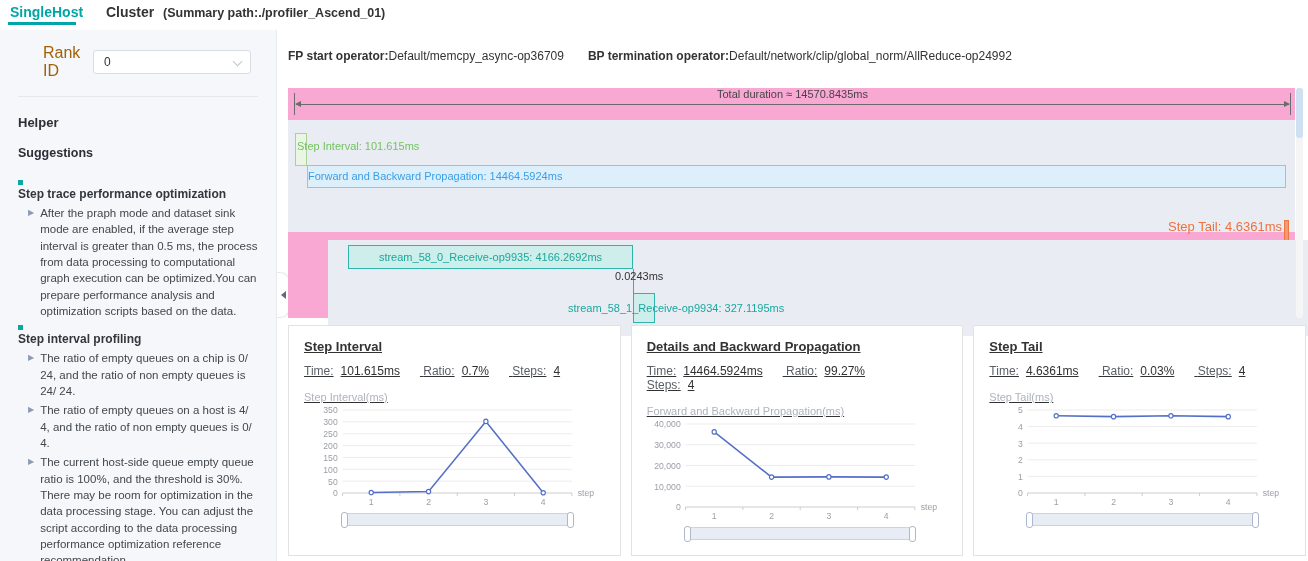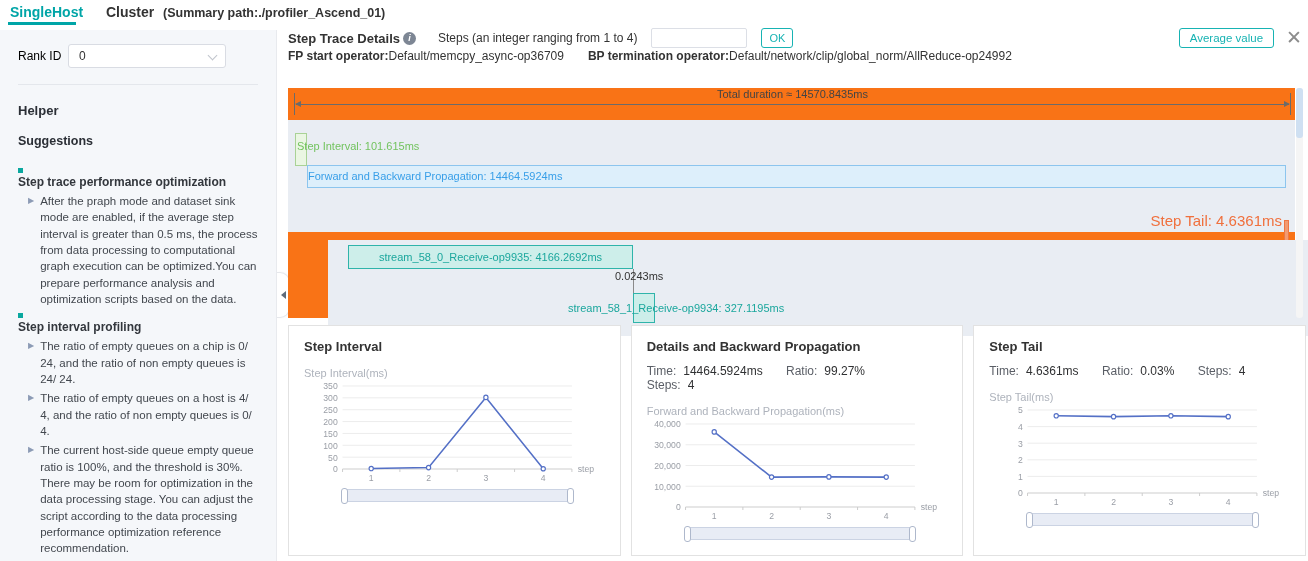--- a/index.html
+++ b/index.html
@@ -16,21 +16,21 @@
   .tab-inactive { left:106px; color:#333; }
   .summary-path { position:absolute; left:163px; top:6px; font-size:12.5px; font-weight:bold; color:#333; }
 
   
   .sidebar {
     position:absolute; left:0; top:30px; width:277px; bottom:0;
     background:#f5f7fa; border-right:1px solid #e8eaee; padding:14px 18px 10px 18px;
     overflow:hidden;
   }
   .rank-row { display:flex; align-items:center; margin-bottom:16px; }
-  .rank-label { font-size:12px; color:#000000; width:50px; }
+  .rank-label { font-size:16px; color:#a16207; width:50px;margin-left:25px; }
   .rank-select {
     position:relative; width:158px; height:24px; background:#fff;
     border:1px solid #d9dce3; border-radius:3px; font-size:12px; color:#333;
     line-height:22px; padding-left:10px; cursor:pointer;
   }
   .chev {
     position:absolute; right:9px; top:7px; width:7px; height:7px;
     border-right:1.5px solid #c0c4cc; border-bottom:1.5px solid #c0c4cc;
     transform:rotate(45deg); transform-origin:center;
   }
@@ -75,21 +75,21 @@
     height:20px; padding:0 10px; border:1px solid #17b3b3; border-radius:3px; background:#fff;
     color:#17b3b3; font-size:11.5px; cursor:pointer; line-height:18px; margin-right:12px;
   }
   .close-x { font-size:19px; color:#8c8c8c; cursor:pointer; line-height:20px; margin-right:2px; font-weight:300; }
 
   .op-row { position:absolute; left:288px; top:49px; font-size:12px; color:#333; }
   .op-label { font-weight:bold; }
   .op-gap { display:inline-block; width:24px; }
 
   
-  .trace { position:absolute; left:288px; top:88px; width:1007px; height:230px; background:#f97316; }
+  .trace { position:absolute; left:288px; top:88px; width:1007px; height:230px; background:#f9a8d4; }
   .ruler { position:absolute; left:6px; top:0; width:997px; height:28px; }
   .ruler-label { position:absolute; left:0; right:0; top:0; text-align:center; font-size:11px; color:#444; }
   .ruler-line { position:absolute; left:2px; right:2px; top:16px; border-top:1px solid #6b6b6b; }
   .ruler-bar { position:absolute; top:5px; width:1px; height:22px; background:#6b6b6b; }
   .ruler-bar.l { left:0; } .ruler-bar.r { right:0; }
   .arrow { position:absolute; top:13px; width:0; height:0; border-top:3.5px solid transparent; border-bottom:3.5px solid transparent; }
   .arrow.l { left:1px; border-right:6px solid #6b6b6b; }
   .arrow.r { right:1px; border-left:6px solid #6b6b6b; }
 
   .band { position:absolute; left:0; width:1007px; background:#e9edf3; }
@@ -97,37 +97,37 @@
   .band2 { top:152px; height:96px; overflow:hidden;margin-left:40px; }
 
   .si-box { position:absolute; left:7px; top:13px; width:12px; height:33px; background:#eaf6e3; border:1px solid #a9d296; }
   .si-label { position:absolute; left:9px; top:20px; font-size:11px; color:#72c35e; white-space:nowrap; z-index:2; }
   .fbp-box {
     position:absolute; left:19px; top:45px; width:979px; height:23px;
     background:#ddeffb; border:1px solid #8cc5ee; text-align:left;
     font-size:11px; color:#389fe8; line-height:21px; cursor:pointer;
   }
   .st-box { position:absolute; left:996px; top:100px; width:5px; height:25px; background:#f29b72; border:1px solid #ee7644; cursor:pointer; }
-  .st-label { position:absolute; right:13px; top:92px; font-size:15px; color:#f0703d; white-space:nowrap; }
+  .st-label { position:absolute; right:13px; top:99px; font-size:13px; color:#f0703d; white-space:nowrap; }
 
   .s0-box {
     position:absolute; left:20px; top:5px; width:285px; height:24px;
     background:#cdeeea; border:1px solid #2fb4aa; text-align:center;
     font-size:11px; color:#1ba79d; line-height:22px; cursor:pointer;
   }
   .connector { position:absolute; left:305px; top:29px; width:1px; height:25px; background:#8a8a8a; }
   .gap-label { position:absolute; left:287px; top:30px; font-size:11px; color:#333; white-space:nowrap; }
   .s1-box { position:absolute; left:305px; top:53px; width:22px; height:30px; background:#cdeeea; border:1px solid #2fb4aa; cursor:pointer; }
   .s1-label { position:absolute; left:240px; top:62px; font-size:11px; color:#1ba79d; white-space:nowrap; z-index:2; }
 
   .vscroll { position:absolute; left:1296px; top:88px; width:7px; height:230px; background:#f5f5f5; border-radius:3px; }
   .vscroll-thumb { position:absolute; left:0; top:0; width:7px; height:50px; background:#cfe0f2; border-radius:3px; cursor:pointer; }
 
   
-  .charts { position:absolute; left:288px; top:325px; width:1018px; height:231px; display:flex; gap:10px; }
+  .charts { position:absolute; left:288px; top:325px; width:1018px; height:231px; display:flex; gap:10px;text-decoration:underline; }
   .chart-panel { flex:1 1 0; background:#fff; border:1px solid #e2e2e2; padding:13px 15px 0 15px; overflow:hidden; }
   .chart-title { font-size:13px; font-weight:bold; color:#333; }
   .chart-stats { margin-top:10px; font-size:12px; }
   .stat-label { color:#5a5e66; margin-right:7px; }
   .stat-value { color:#303133; margin-right:20px; }
   .chart-ylabel { margin-top:13px; font-size:11px; color:#aeb3bc; }
   svg.chart { display:block; width:100%; height:104px; margin-top:2px; }
   .dz { position:relative; height:13px; margin:4px 34px 0 40px; background:#e8ecf5; border:1px solid #cbd3e3; border-radius:2px; cursor:pointer; }
   .dz-handle { position:absolute; top:-2.5px; width:7px; height:16px; background:#fff; border:1px solid #aeb8cc; border-radius:3px; cursor:ew-resize; }
   .dz-handle.l { left:-4px; } .dz-handle.r { right:-4px; }
@@ -193,30 +193,20 @@
       </div>
 
     </div>
 
   </div>
 
   <div class="collapse-handle">
     <span class="collapse-arrow"></span>
   </div>
 
-  <div class="main-head">
-    <span class="panel-title">Step Trace Details</span>
-    <span class="info-icon">i</span>
-    <span class="steps-label">Steps (an integer ranging from 1 to 4)</span>
-    <input class="steps-input" type="text" value="" style="">
-    <button class="ok-btn">OK</button>
-    <span class="spacer"></span>
-    <button class="avg-btn">Average value</button>
-    <span class="close-x">✕</span>
-  </div>
 
   <div class="op-row">
     <span class="op-label">FP start operator:</span><span>Default/memcpy_async-op36709</span><span class="op-gap"></span><span class="op-label">BP termination operator:</span><span>Default/network/clip/global_norm/AllReduce-op24992</span>
   </div>
 
   <div class="trace">
     <div class="ruler">
       <div class="ruler-label">Total duration ≈ 14570.8435ms</div>
       <div class="ruler-line"></div>
       <div class="arrow l"></div>
@@ -243,20 +233,25 @@
   </div>
 
   <div class="vscroll">
     <div class="vscroll-thumb"></div>
   </div>
 
   <div class="charts">
 
     <div class="chart-panel">
       <div class="chart-title">Step Interval</div>
+      <div class="chart-stats">
+        <span class="stat-label">Time:</span><span class="stat-value">101.615ms</span>
+        <span class="stat-label">Ratio:</span><span class="stat-value">0.7%</span>
+        <span class="stat-label">Steps:</span><span class="stat-value">4</span>
+      </div>
       <div class="chart-ylabel">Step Interval(ms)</div>
       <svg class="chart" viewBox="0 0 312 104" preserveAspectRatio="none">
           <text x="35" y="91.5" text-anchor="end" font-size="9" fill="#9a9ea6" font-family="Liberation Sans, sans-serif">0</text>
           <line x1="40" x2="278" y1="76.14285714285715" y2="76.14285714285715" stroke="#ececec" stroke-width="1"></line>
           <text x="35" y="79.64285714285715" text-anchor="end" font-size="9" fill="#9a9ea6" font-family="Liberation Sans, sans-serif">50</text>
           <line x1="40" x2="278" y1="64.28571428571428" y2="64.28571428571428" stroke="#ececec" stroke-width="1"></line>
           <text x="35" y="67.78571428571428" text-anchor="end" font-size="9" fill="#9a9ea6" font-family="Liberation Sans, sans-serif">100</text>
           <line x1="40" x2="278" y1="52.42857142857142" y2="52.42857142857142" stroke="#ececec" stroke-width="1"></line>
           <text x="35" y="55.92857142857142" text-anchor="end" font-size="9" fill="#9a9ea6" font-family="Liberation Sans, sans-serif">150</text>
           <line x1="40" x2="278" y1="40.57142857142858" y2="40.57142857142858" stroke="#ececec" stroke-width="1"></line>

